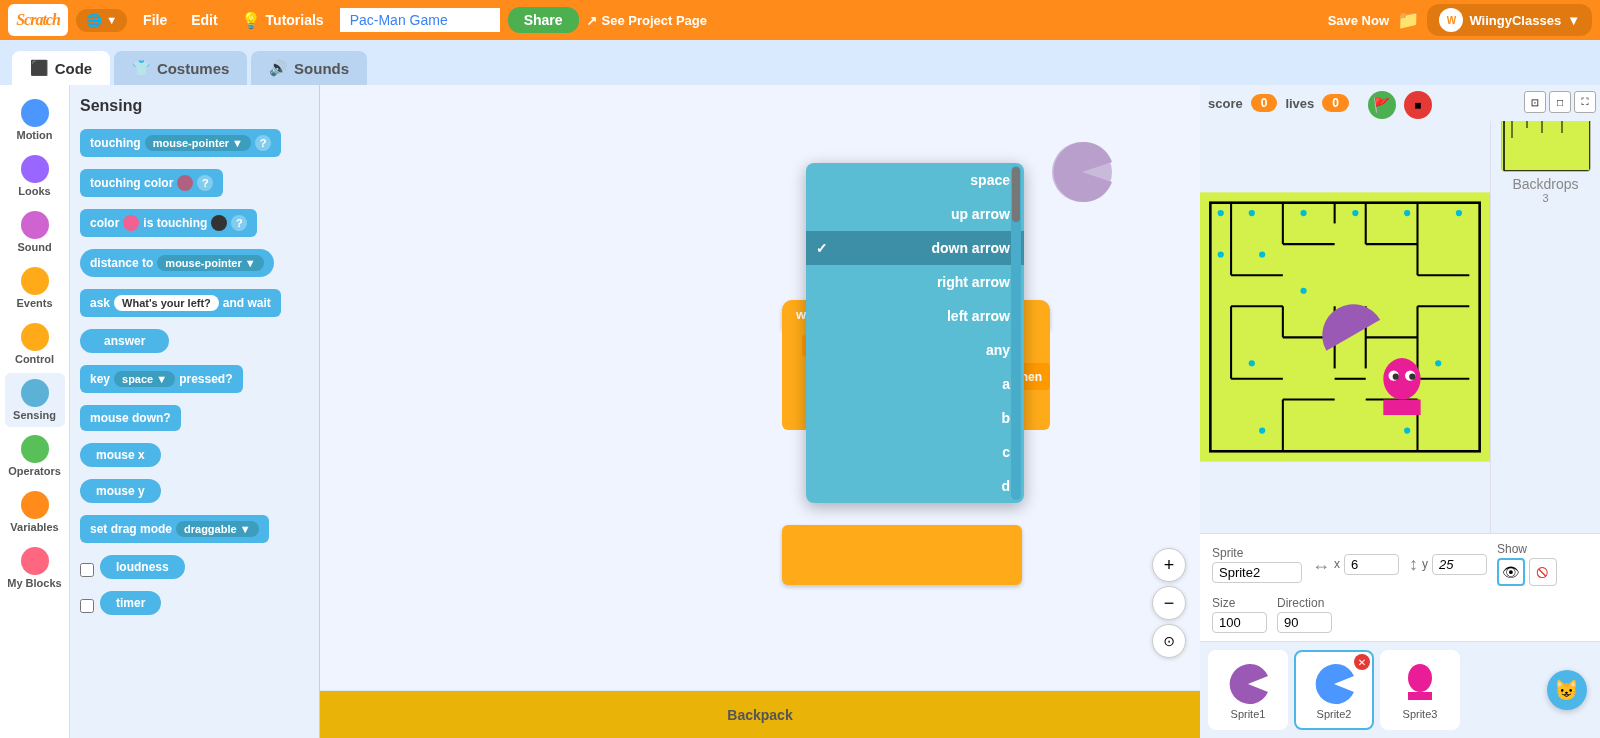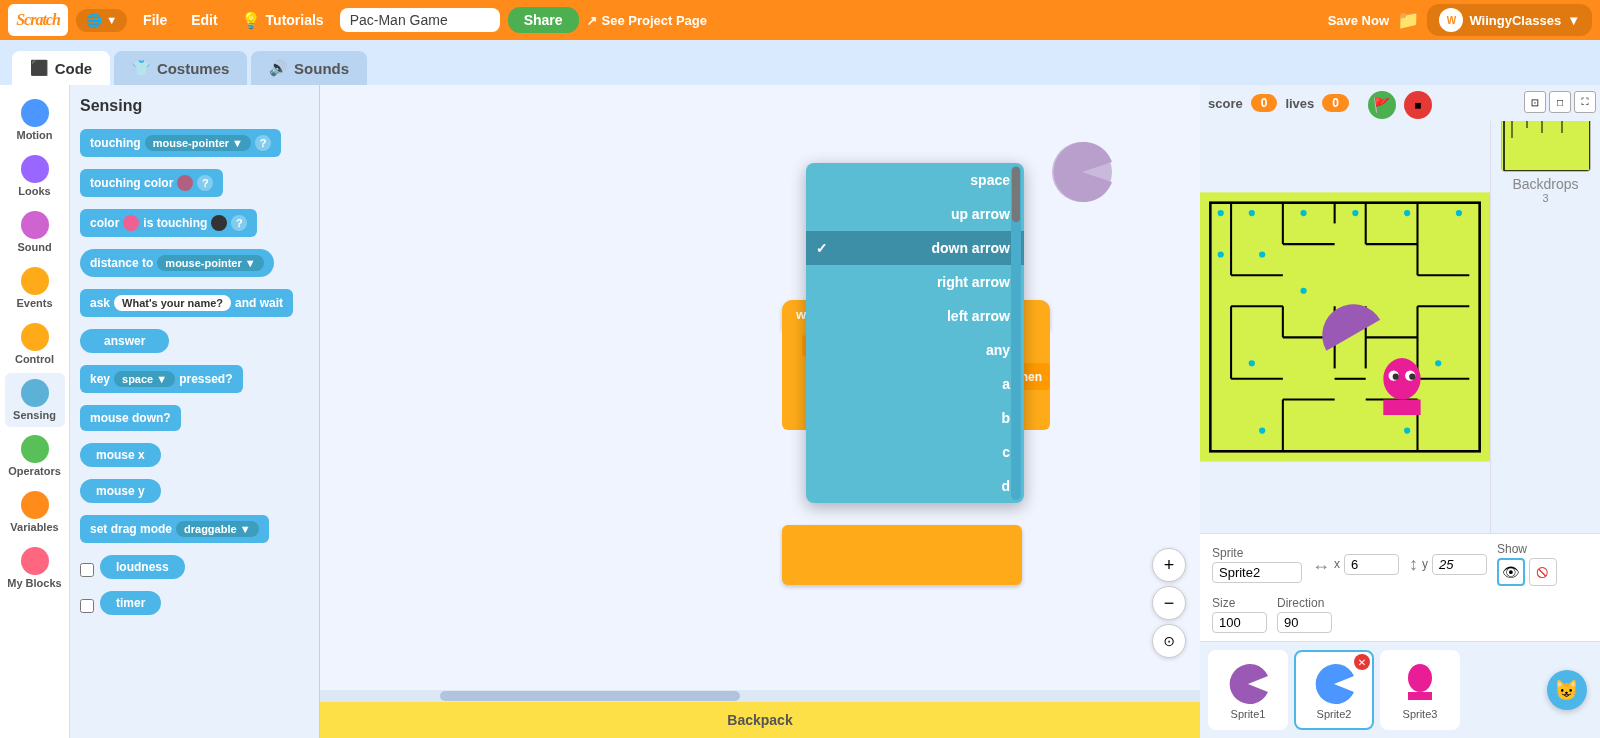--- a/index.html
+++ b/index.html
@@ -23,22 +23,22 @@
     .nav-btn {
       background: transparent; border: none; color: #fff;
       font-size: 14px; font-weight: 600; cursor: pointer; padding: 4px 8px;
     }
     .nav-tutorials {
       background: transparent; border: none; color: #fff;
       font-size: 14px; font-weight: 600; cursor: pointer; padding: 4px 8px;
       display: flex; align-items: center; gap: 4px;
     }
     .project-name-input {
-      background: #fff; border: none; border-radius: 8px;
-      padding: 4px 10px; font-size: 14px; color: #404040; width: 160px;
+      background: #fff; border: none; border-radius: 0;
+      padding: 4px 10px; font-size: 14px; color: #3b82f6; width: 160px;
     }
     .share-btn {
       background: #4caf50; border: none; border-radius: 12px; color: #fff;
       padding: 5px 16px; font-size: 14px; font-weight: 700; cursor: pointer;
     }
     .see-project-btn {
       background: transparent; border: none; color: #fff;
       font-size: 13px; font-weight: 600; cursor: pointer; display: flex; align-items: center; gap: 4px;
     }
     .nav-spacer { flex: 1; }
@@ -141,22 +141,22 @@
     .zoom-controls {
       position: absolute; right: 14px; bottom: 80px;
       display: flex; flex-direction: column; gap: 4px;
     }
     .zoom-btn {
       width: 34px; height: 34px; background: #fff; border: 1px solid #ccc;
       border-radius: 50%; display: flex; align-items: center; justify-content: center;
       font-size: 18px; cursor: pointer; box-shadow: 0 1px 4px rgba(0,0,0,0.15);
     }
     .backpack-bar {
-      position: absolute; bottom: 0; left: 0; right: 0; height: 36px;
-      background: #fde047; display: flex; align-items: center; justify-content: center;
+      position: absolute; bottom: 0; left: 0; right: 0; height: 47px;
+      background: #eab308; display: flex; align-items: center; justify-content: center;
       font-size: 14px; font-weight: 600; color: #555; cursor: pointer;
     }
     .scroll-bar-h {
       position: absolute; bottom: 36px; left: 0; right: 0; height: 12px;
       background: #dde8f5;
     }
     .scroll-thumb-h {
       width: 300px; height: 10px; background: #b0c4de; border-radius: 5px;
       margin: 1px 120px;
     }
@@ -382,21 +382,21 @@
     <div class="block-row">
       <span class="block cyan" style="padding:6px 10px; border-radius:20px;">
         distance to
         <span class="block-dropdown">mouse-pointer ▼</span>
       </span>
     </div>
 
     <div class="block-row">
       <span class="block cyan" style="padding:6px 10px;">
         ask
-        <span class="block-input">What's your name?</span>
+        <span class="block-input">What's your left?</span>
         and wait
       </span>
     </div>
 
     <div class="block-row">
       <span class="block cyan" style="padding:5px 24px; border-radius:20px;">answer</span>
     </div>
 
     <div class="block-row">
       <span class="block cyan" style="padding:6px 10px;">

